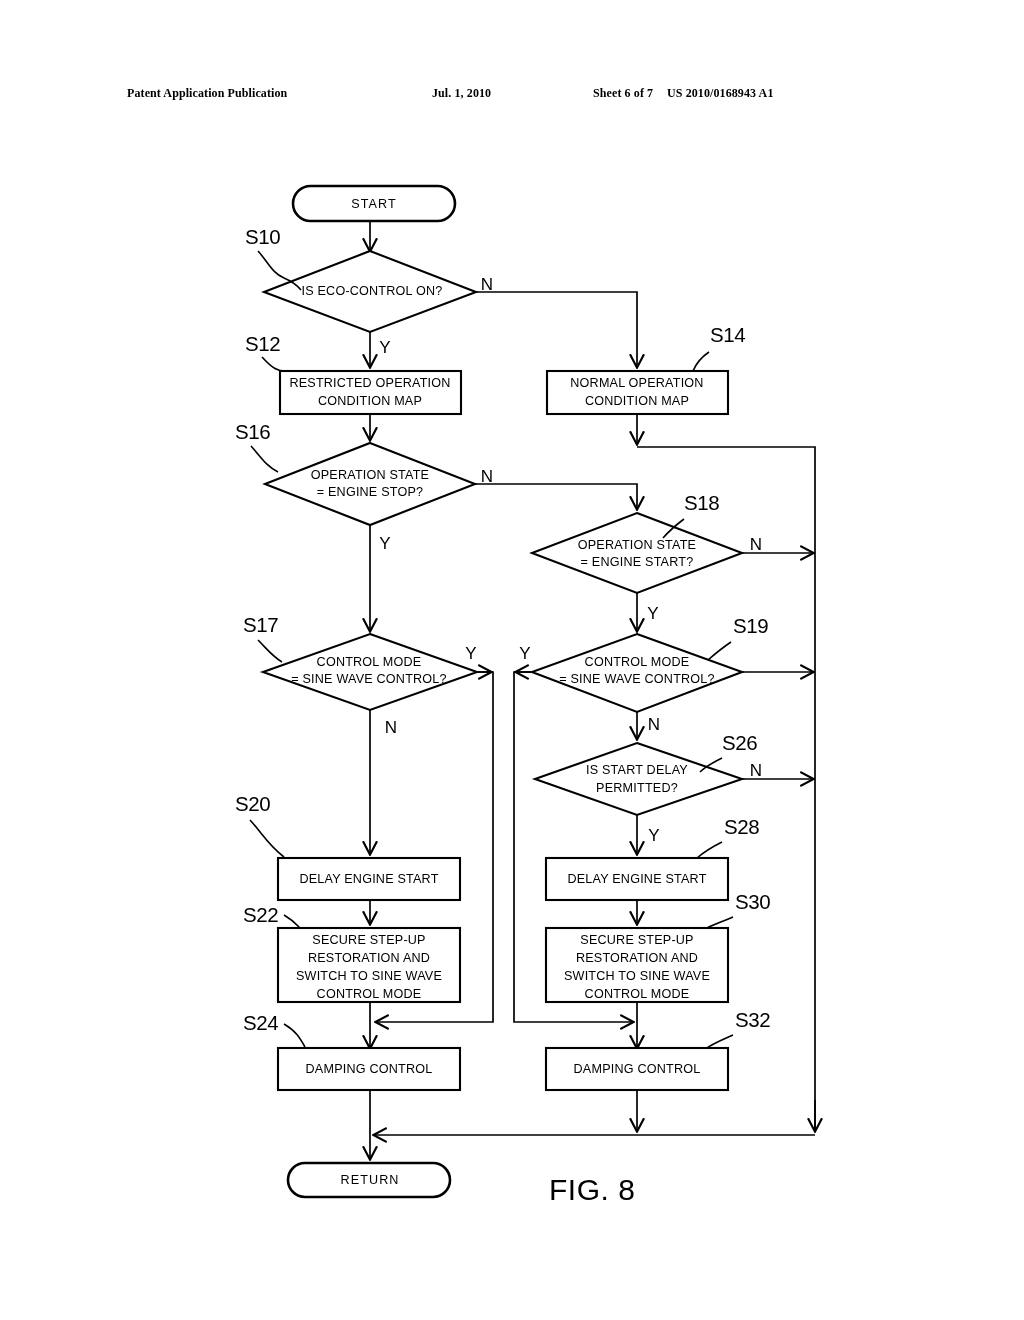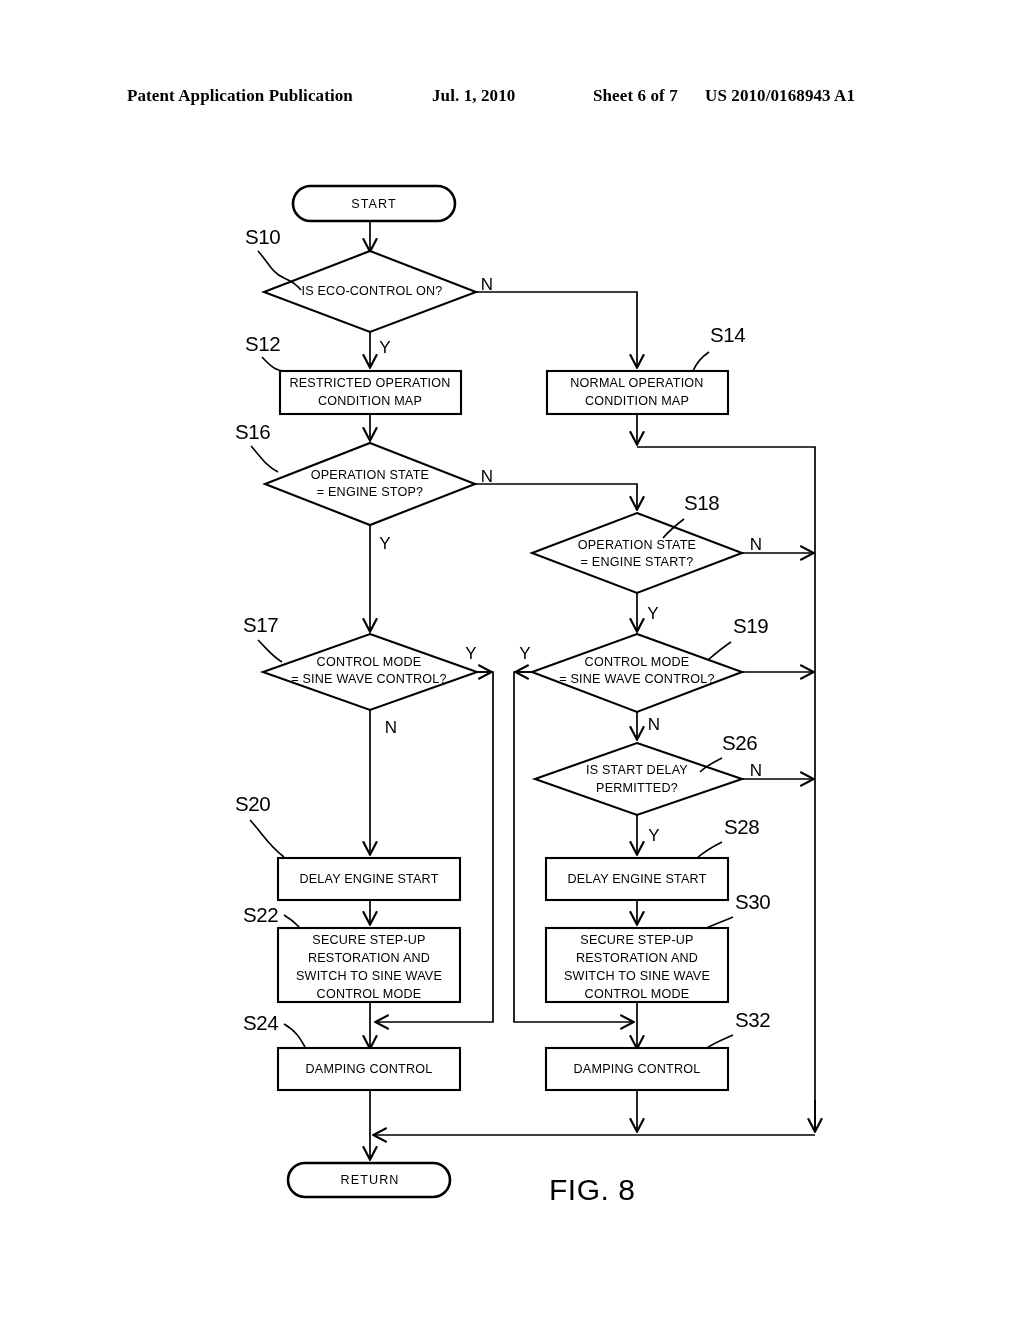--- a/index.html
+++ b/index.html
@@ -24,30 +24,30 @@
   }
   
   .hdr {
     position: absolute;
     top: 86px;
     left: 0;
     width: 1024px;
     height: 26px;
     font-family: "Liberation Serif", serif;
     font-weight: bold;
-    font-size: 17px;
+    font-size: 12px;
     letter-spacing: 0.1px;
     white-space: nowrap;
     text-align: center;
   }
   .hdr span { position: absolute; top: 0; }
   .hdr-title { left: 127px; }
   .hdr-date  { left: 432px; }
   .hdr-sheet { left: 545px; margin-left: 48px; }
-  .hdr-num   { left: 705px; }
+  .hdr-num   { left: 667px; }
 
   
   #fig {
     position: absolute;
     left: 0;
     top: 0;
     width: 1024px;
     height: 1320px;
   }
   #fig text {

